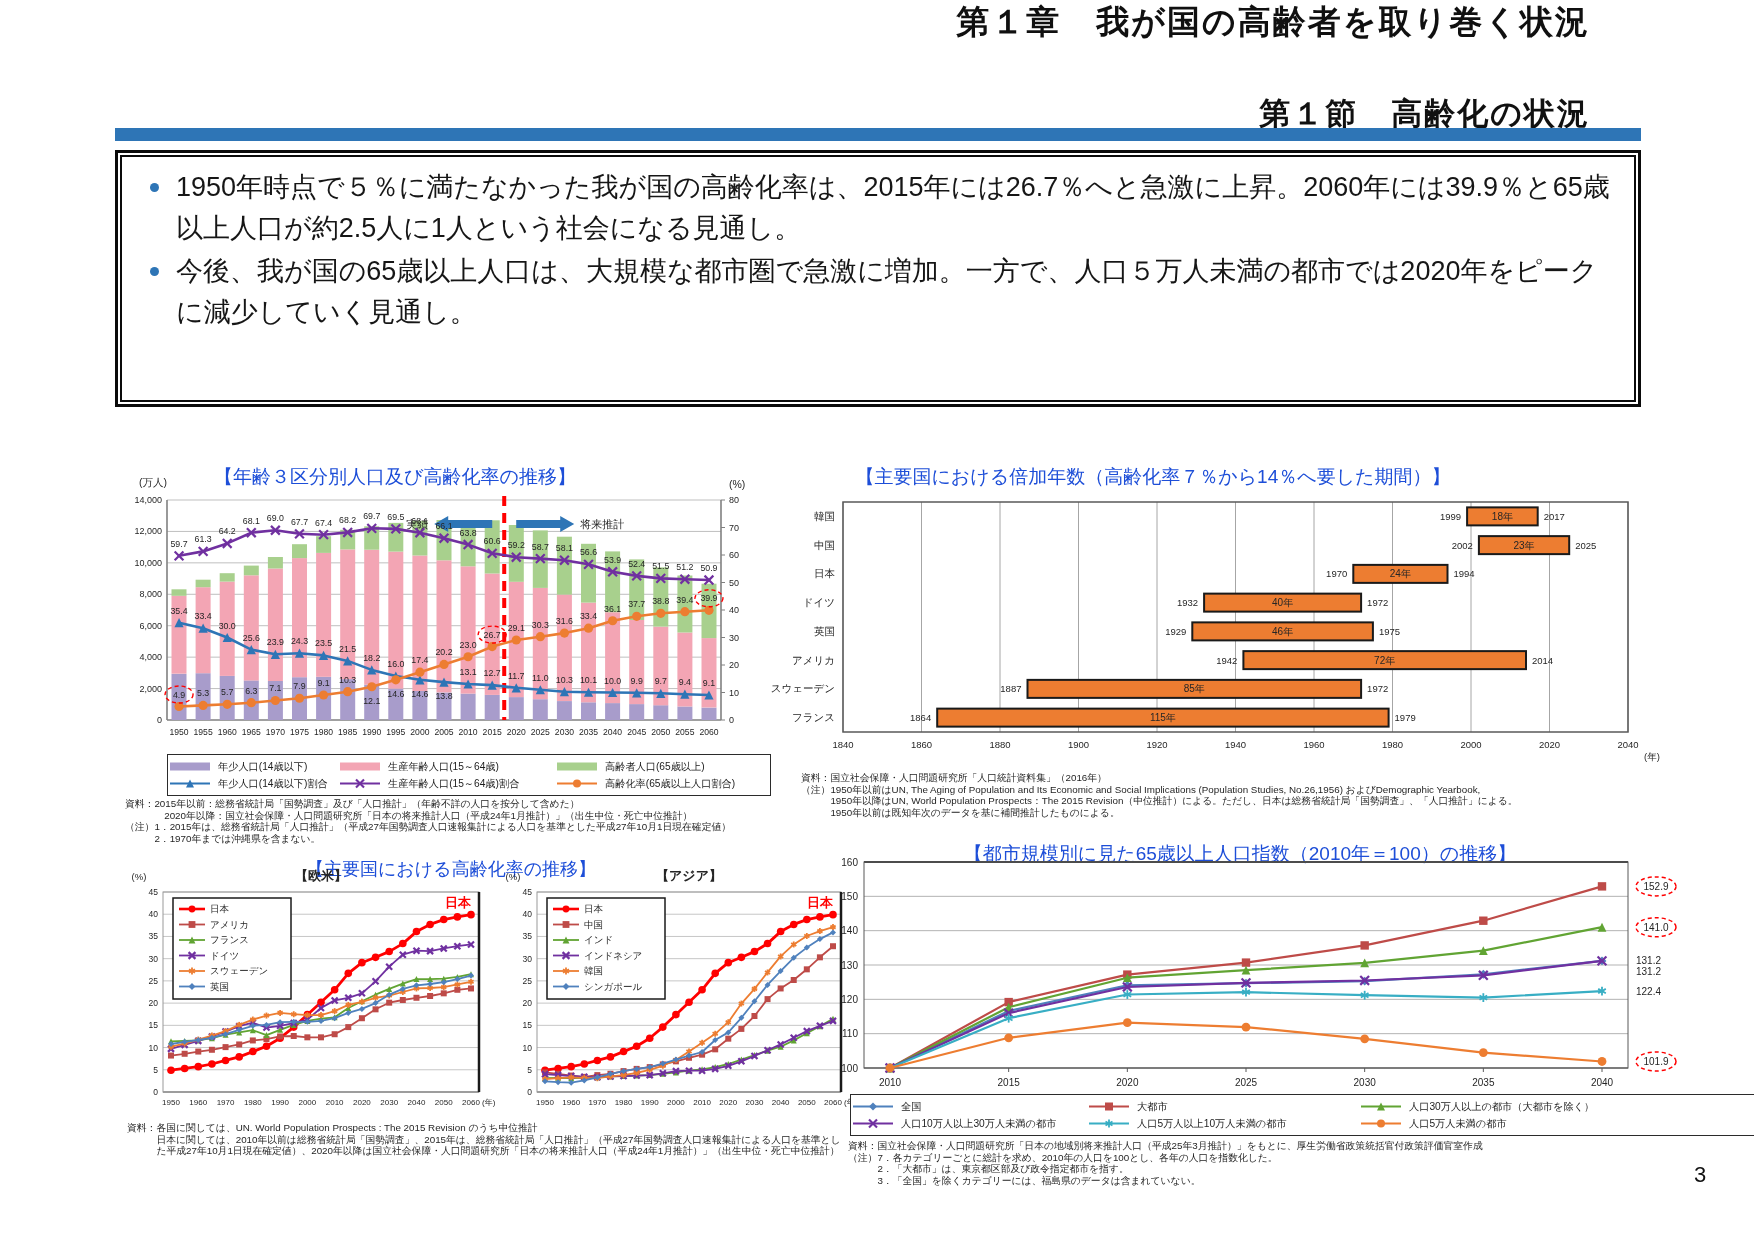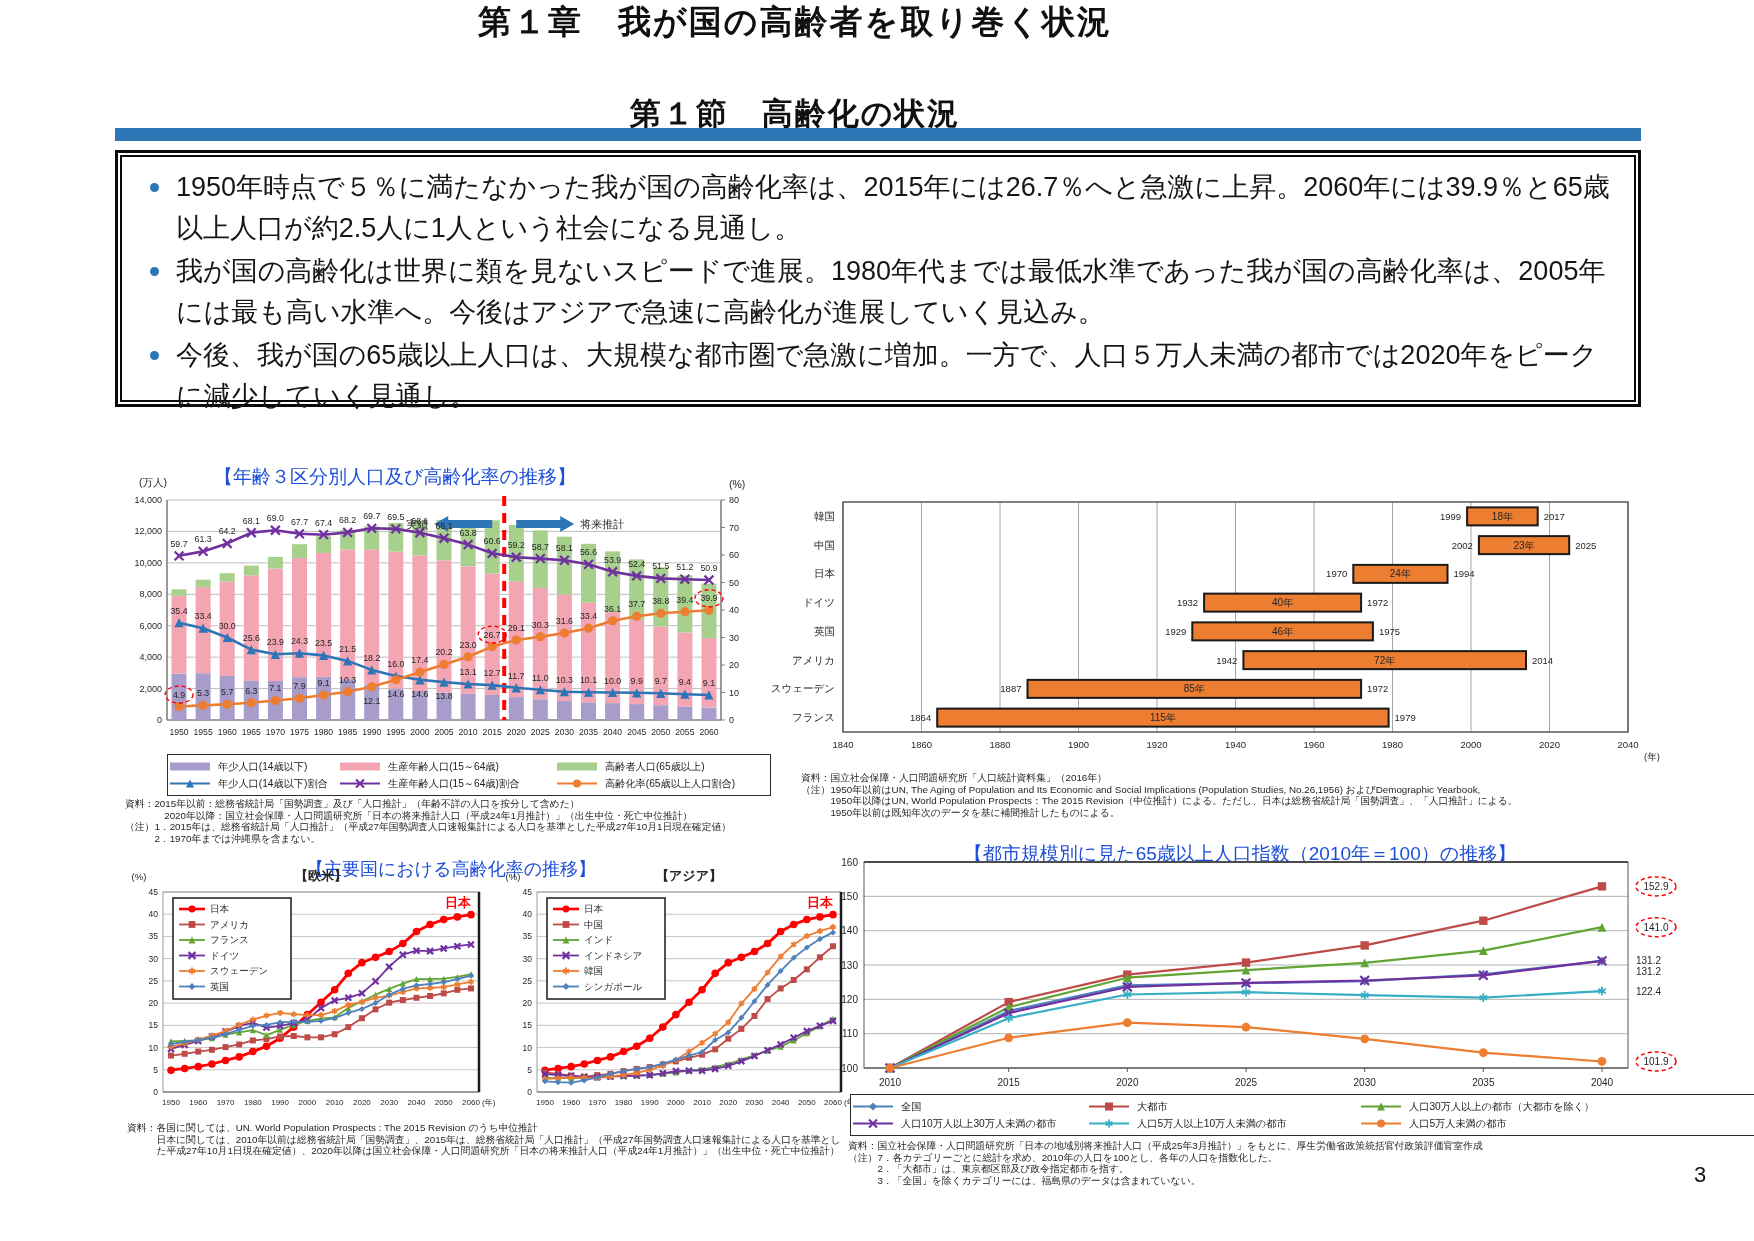--- a/index.html
+++ b/index.html
@@ -1,20 +1,20 @@
 <!DOCTYPE html>
 <html><head>
 <meta charset="utf-8">
 <style>
   *{margin:0;padding:0;box-sizing:border-box}
   html,body{background:#9a9a9a}
   body{font-family:"Liberation Sans","DejaVu Sans",sans-serif}
   .page{position:relative;width:1754px;height:1241px;background:#ffffff;overflow:hidden;margin:0 auto}
   .abs{position:absolute}
-  .h-title{text-align:center;color:#101010;font-weight:600;letter-spacing:2px}
+  .h-title{text-align:right;color:#101010;font-weight:600;letter-spacing:2px}
   .bar{background:#2E75B6}
   .summary-outer{border:3px solid #0a0a0a;padding:2px;background:#fff}
   .summary-inner{border:2px solid #0a0a0a;padding:8px 20px 10px 14px;height:100%}
   .bullet{position:relative;padding-left:40px;font-size:27px;line-height:41px;color:#161616;margin:2px 0}
   .bullet::before{content:"";position:absolute;left:14px;top:16px;width:9px;height:9px;border-radius:50%;background:#2E75B6}
   .ct{font-size:19px;font-weight:normal;color:#1d4ed8;text-align:center;white-space:nowrap}
   .unit{font-size:10.5px;color:#262626}
   .notes{font-size:9.8px;line-height:11.6px;color:#1f1f1f;white-space:pre}
   .legend-box{border:1.6px solid #2b2b2b;display:grid;background:#fff;align-content:center;padding:3px 0}
   .lg-entry{display:flex;align-items:center;gap:6px;font-size:10.2px;color:#1c1c1c;white-space:nowrap;line-height:17px}
@@ -29,21 +29,20 @@
 <div class="page">
 
   <div class="abs h-title" style="left:0;top:44;width:1590px;font-size:33px">第１章　我が国の高齢者を取り巻く状況</div>
   <div class="abs h-title" style="left:0;top:93px;width:1590px;font-size:31px">第１節　高齢化の状況</div>
   <div class="abs bar" style="left:115px;top:128px;width:1526px;height:13px"></div>
 
   <div class="abs summary-outer" style="left:115px;top:150px;width:1526px;height:257px">
     <div class="summary-inner">
       <div>
           <div class="bullet">1950年時点で５％に満たなかった我が国の高齢化率は、2015年には26.7％へと急激に上昇。2060年には39.9％と65歳以上人口が約2.5人に1人という社会になる見通し。</div>
-          <div class="bullet">我が国の高齢化は世界に類を見ないスピードで進展。1980年代までは最低水準であった我が国の高齢化率は、2005年には最も高い水準へ。今後はアジアで急速に高齢化が進展していく見込み。</div>
           <div class="bullet">今後、我が国の65歳以上人口は、大規模な都市圏で急激に増加。一方で、人口５万人未満の都市では2020年をピークに減少していく見通し。</div>
         </div>
     </div>
   </div>
 
   <div class="abs" style="left:115px;top:462px;width:684px;height:376px">
     <div class="ct abs" style="left:0;top:2px;width:560px">【年齢３区分別人口及び高齢化率の推移】</div>
     <span class="unit abs" style="left:24px;top:14px">(万人)</span>
     <span class="unit abs" style="left:614px;top:16px">(%)</span>
     <svg class="abs" style="left:0;top:30px" width="684" height="262">
@@ -387,20 +386,21 @@
             <line x1="2" y1="6.5" x2="42" y2="6.5" stroke="#ED7D31" stroke-width="2.2"></line>
             <circle cx="22" cy="6.5" r="4" fill="#ED7D31"></circle>
           </svg>
           <span>高齢化率(65歳以上人口割合)</span>
         </div>
       </div>
     <div class="notes abs" style="left:10px;top:336px"><div>資料：2015年以前：総務省統計局「国勢調査」及び「人口推計」（年齢不詳の人口を按分して含めた）</div><div>　　　　2020年以降：国立社会保障・人口問題研究所「日本の将来推計人口（平成24年1月推計）」（出生中位・死亡中位推計）</div><div>（注）1．2015年は、総務省統計局「人口推計」（平成27年国勢調査人口速報集計による人口を基準とした平成27年10月1日現在確定値）</div><div>　　　2．1970年までは沖縄県を含まない。</div></div>
   </div>
 
   <div class="abs" style="left:765px;top:462px;width:912px;height:360px">
+    <div class="ct abs" style="left:0;top:2px;width:776px">【主要国における倍加年数（高齢化率７％から14％へ要した期間）】</div>
     <svg class="abs" style="left:0;top:34px" width="912" height="272">
         <line x1="78" y1="6" x2="78" y2="236" stroke="#a6a6a6" stroke-width="1"></line>
         <text x="78" y="252" font-size="9.5" fill="#262626" text-anchor="middle">1840</text>
         <line x1="156.5" y1="6" x2="156.5" y2="236" stroke="#a6a6a6" stroke-width="1"></line>
         <text x="156.5" y="252" font-size="9.5" fill="#262626" text-anchor="middle">1860</text>
         <line x1="235" y1="6" x2="235" y2="236" stroke="#a6a6a6" stroke-width="1"></line>
         <text x="235" y="252" font-size="9.5" fill="#262626" text-anchor="middle">1880</text>
         <line x1="313.5" y1="6" x2="313.5" y2="236" stroke="#a6a6a6" stroke-width="1"></line>
         <text x="313.5" y="252" font-size="9.5" fill="#262626" text-anchor="middle">1900</text>
         <line x1="392" y1="6" x2="392" y2="236" stroke="#a6a6a6" stroke-width="1"></line>

